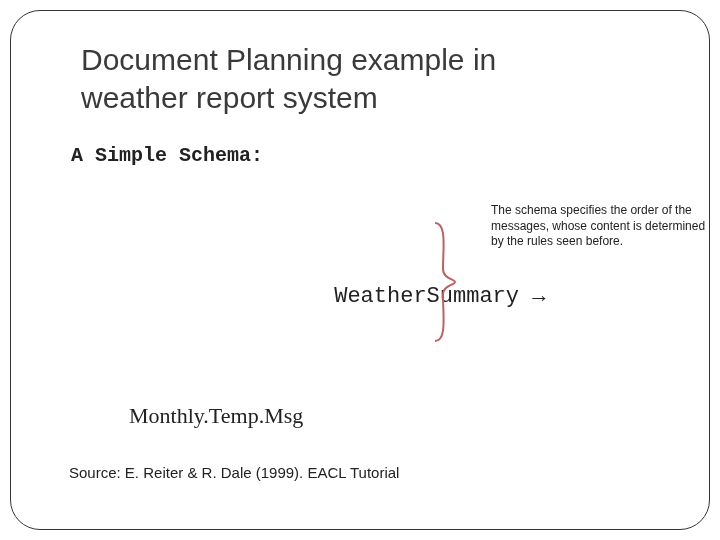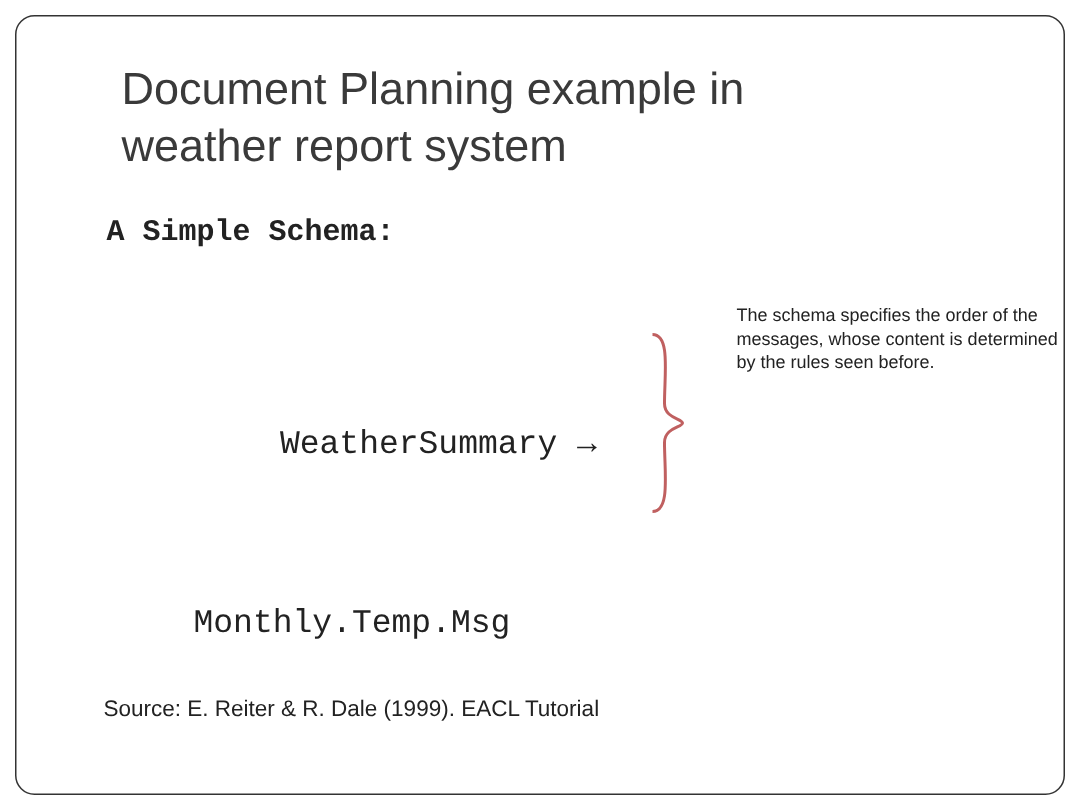--- a/index.html
+++ b/index.html
@@ -10,21 +10,21 @@
     background: #ffffff;
     font-family: Verdana, Geneva, sans-serif;
   }
   .slide {
     position: relative;
     box-sizing: border-box;
     width: 700px;
     height: 520px;
     margin: 10px;
     border: 1px solid #333;
-    border-radius: 13px;
+    border-radius: 30px;
     padding: 30px 16px 20px 40px;
   }
   .title {
     font-family: Arial, Helvetica, sans-serif;
     font-size: 30px;
     line-height: 1.25;
     color: #3a3a3a;
     margin: 0 0 28px 30px;
     max-width: 520px;
     font-weight: 400;
@@ -42,24 +42,26 @@
   }
   .schema {
     font-family: "Courier New", Courier, monospace;
     font-size: 22px;
     line-height: 1.35;
     color: #222;
     white-space: pre;
   }
   .schema .head {
     display: block;
+    text-align: center;
   }
   .schema .item {
     display: block;
     padding-left: 48px;
+    font-family: Liberation Serif, serif;
   }
   .bracket {
     position: absolute;
     left: 352px;
     top: 28px;
     width: 24px;
     height: 122px;
   }
   .bracket svg { display:block; }
   .note {

